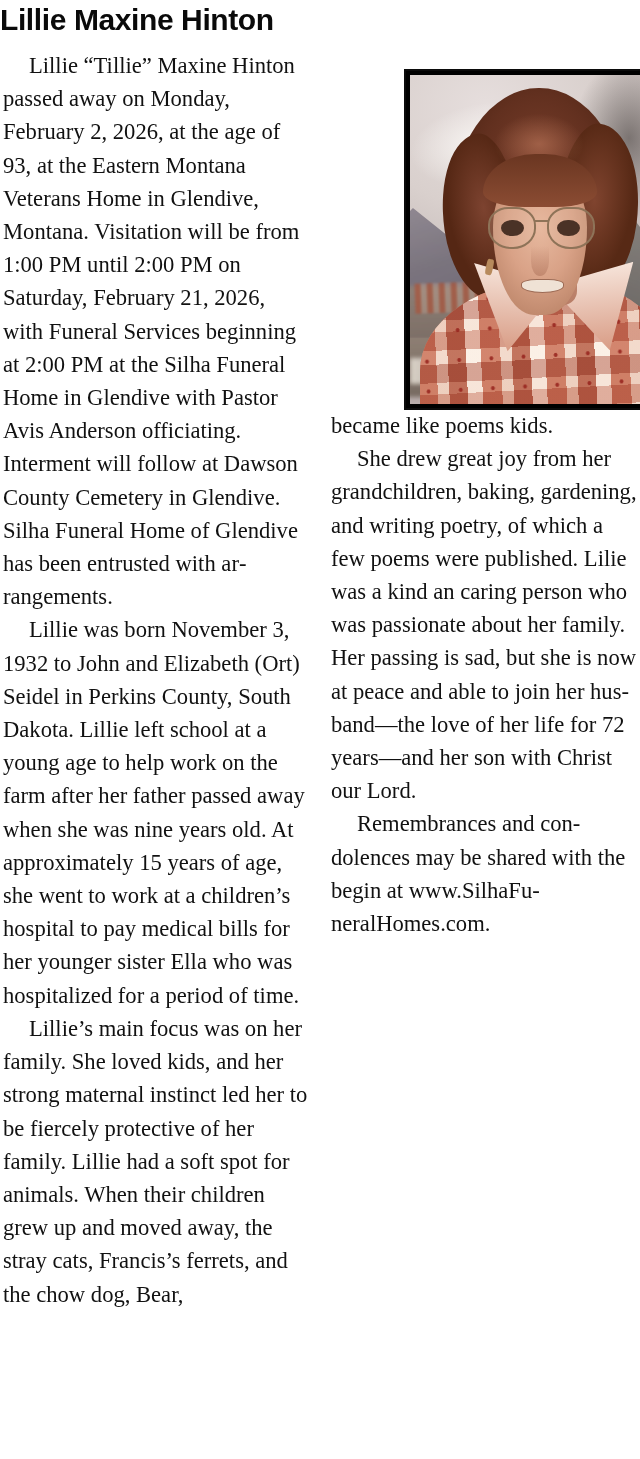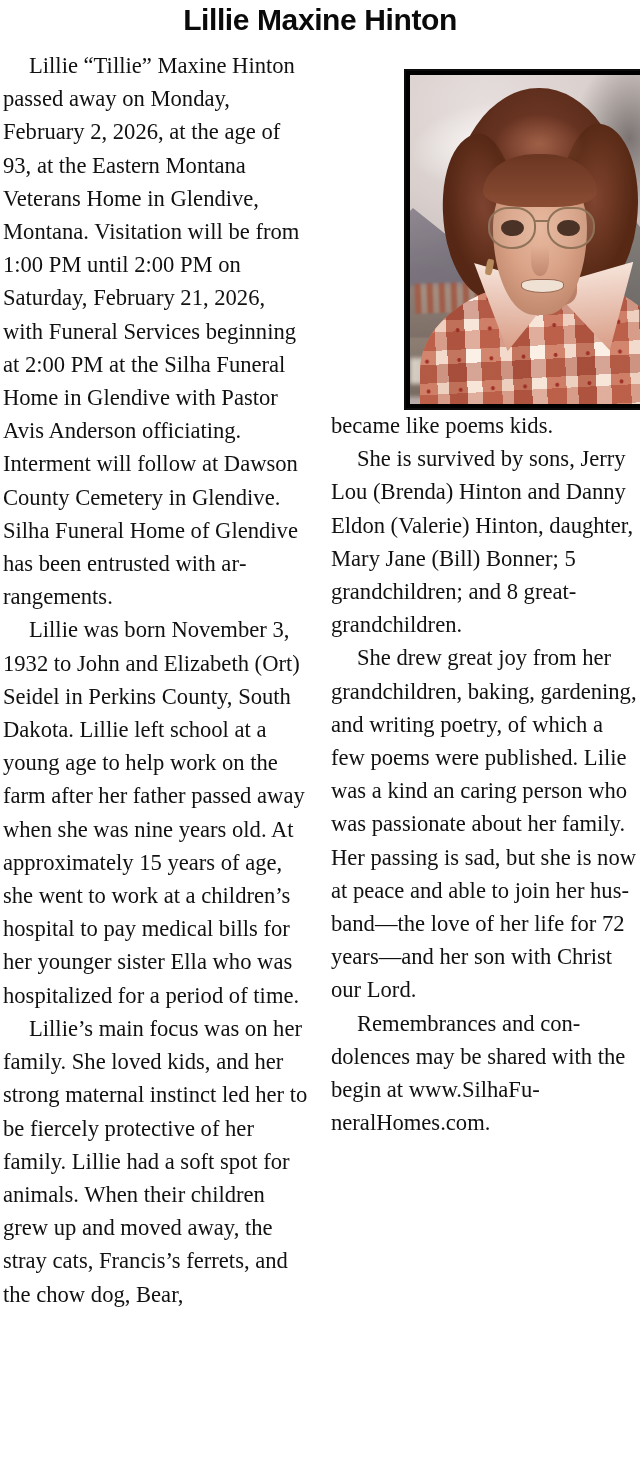--- a/index.html
+++ b/index.html
@@ -19,21 +19,21 @@
   }
 
   
   #headline {
     position: absolute;
     top: 0px;
     left: 0px;
     width: 640px;
     height: 42px;
     line-height: 40px;
-    text-align: center;
+    text-align: left;
     font-family: "Liberation Sans", "DejaVu Sans", sans-serif;
     font-weight: bold;
     font-size: 30px;
     letter-spacing: -0.4px;
     color: #0a0a0a;
     white-space: nowrap;
   }
 
   
   #photo-figure {
@@ -299,16 +299,15 @@
 </figure>
 
 <div class="column" id="col-left">
   <p class="para">Lillie “Tillie” Maxine Hin­ton passed away on Mon­day, February 2, 2026, at the age of 93, at the Eastern Montana Veterans Home in Glendive, Montana. Visita­tion will be from 1:00 PM until 2:00 PM on Saturday, February 21, 2026, with Funeral Services begin­ning at 2:00 PM at the Silha Funeral Home in Glendive with Pastor Avis Anderson officiating. Interment will follow at Dawson County Cemetery in Glendive. Silha Funeral Home of Glendive has been entrusted with ar­rangements.</p>
   <p class="para">Lillie was born November 3, 1932 to John and Eliza­beth (Ort) Seidel in Perkins County, South Dakota. Lillie left school at a young age to help work on the farm after her father passed away when she was nine years old. At approximately 15 years of age, she went to work at a children’s hospital to pay medical bills for her younger sister Ella who was hospital­ized for a period of time.</p>
   <p class="para">Lillie’s main focus was on her family.  She loved kids, and her strong maternal instinct led her to be fiercely protective of her family. Lillie had a soft spot for ani­mals. When their children grew up and moved away, the stray cats, Francis’s fer­rets, and the chow dog, Bear,</p>
 </div>
 
 <div class="column" id="col-right">
   <p class="para noindent">became like poems kids.</p>
-  <p class="para">She is survived by sons, Jerry Lou (Brenda) Hinton and Danny Eldon (Valerie) Hinton, daughter, Mary Jane (Bill) Bonner; 5 grandchil­dren; and 8 great-grandchil­dren.</p>
   <p class="para">She drew great joy from her grandchildren, bak­ing, gardening, and writ­ing poetry, of which a few poems were published. Lilie was a kind an caring person who was passionate about her family. Her passing is sad, but she is now at peace and able to join her hus­band—the love of her life for 72 years—and her son with Christ our Lord.</p>
   <p class="para">Remembrances and con­dolences may be shared with the begin at www.SilhaFu­neralHomes.com.</p>
 </div>
 
 </body></html>

